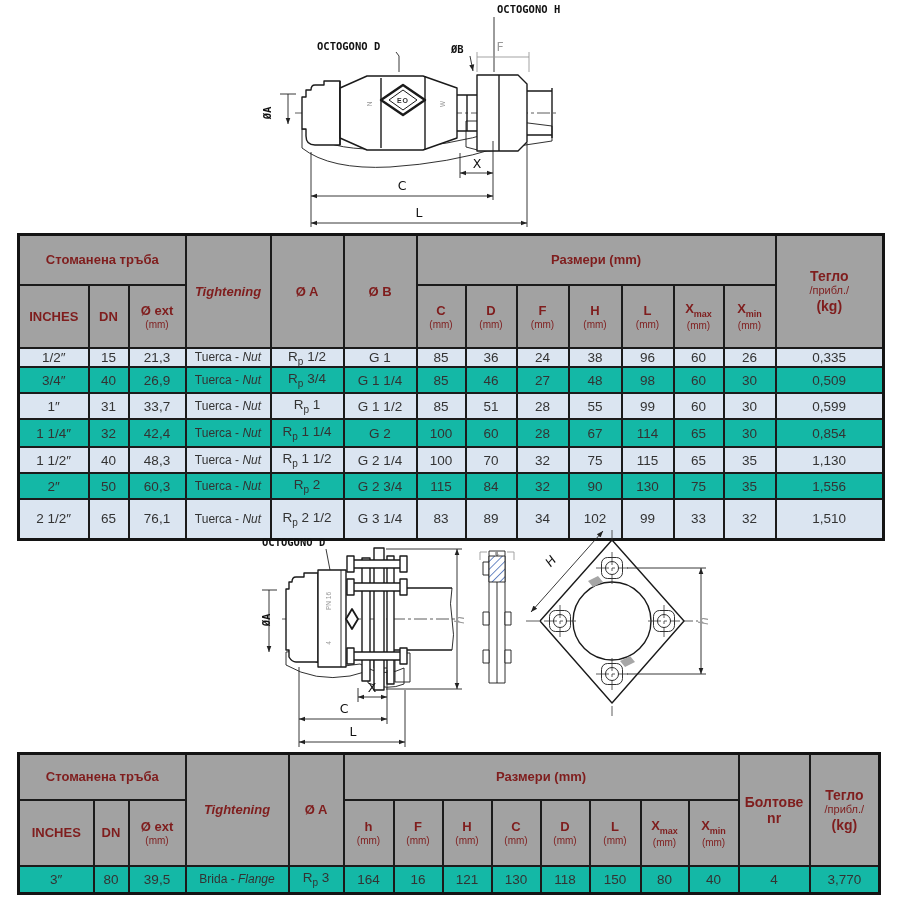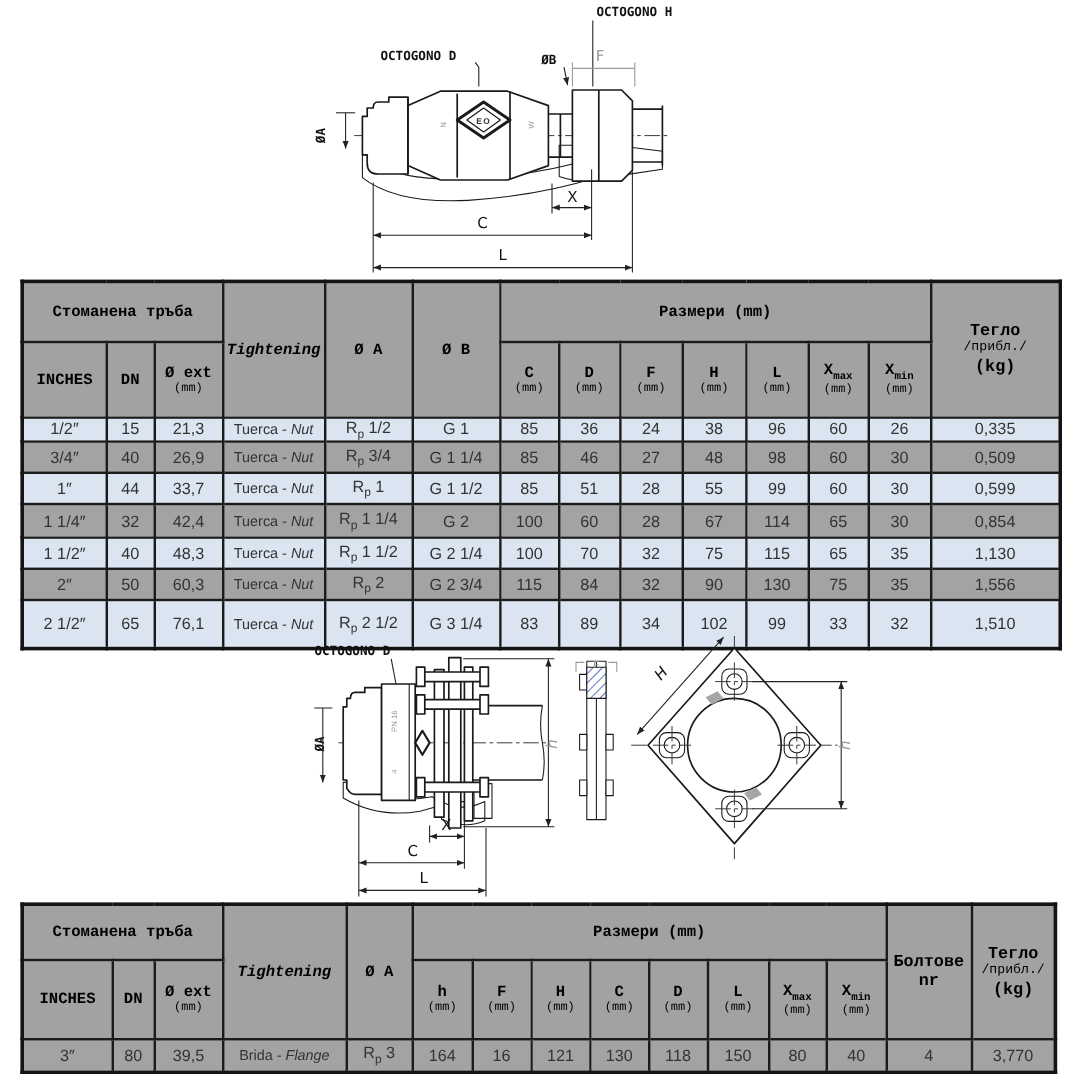--- a/index.html
+++ b/index.html
@@ -16,31 +16,31 @@
   .thin{stroke-width:0.9;}
   .dim{stroke:#222;fill:none;stroke-width:0.9;}
   .gdim{stroke:#999;fill:none;stroke-width:0.9;}
   .cl{stroke:#333;fill:none;stroke-width:0.8;stroke-dasharray:13 3 3 3;}
   .wht{fill:#fff;}
 
   table.tbl{position:absolute;border-collapse:collapse;table-layout:fixed;background:#fff;
             border:3px solid #141414;}
   .tbl th,.tbl td{border:2px solid #1b1b1b;text-align:center;vertical-align:middle;
             padding:0;overflow:hidden;}
-  .tbl th{background:#a2a2a2;color:#000000;font-weight:bold;font-size:13px;font-family:Liberation Mono, monospace;}
+  .tbl th{background:#a2a2a2;color:#7f1d1d;font-weight:bold;font-size:13px;}
   .tbl td{font-size:13.5px;color:#333;}
   .grp{font-size:15px;}
   .ital{font-style:italic;font-size:13.5px;}
   .hunit{display:block;font-size:10px;font-weight:normal;margin-top:1px;}
   .hsub{font-size:9px;vertical-align:-4px;font-weight:bold;}
   .wline1{display:block;font-size:14px;}
   .wline2{display:block;font-size:11px;font-weight:normal;}
   .wline3{display:block;font-size:14px;margin-top:2px;}
   tr.odd{background:#dbe5f1;}
-  tr.even{background:#a3a3a3;}
+  tr.even{background:#14b8a6;}
   td.tight{font-size:12px;}
   td sub{font-size:10px;}
 </style>
 </head>
 <body>
 
 <div class="page">
 
   <svg style="left:250px;top:0;" width="350" height="231" viewBox="250 0 350 231">
     <defs>
@@ -194,21 +194,21 @@
           <td>46</td>
           <td>27</td>
           <td>48</td>
           <td>98</td>
           <td>60</td>
           <td>30</td>
           <td>0,509</td>
         </tr>
         <tr class="odd" style="height: 26px;">
           <td>1″</td>
-          <td>44</td>
+          <td>31</td>
           <td>33,7</td>
           <td class="tight">Tuerca - <i>Nut</i></td>
           <td>R<sub>p</sub> 1</td>
           <td>G 1 1/2</td>
           <td>85</td>
           <td>51</td>
           <td>28</td>
           <td>55</td>
           <td>99</td>
           <td>60</td>

